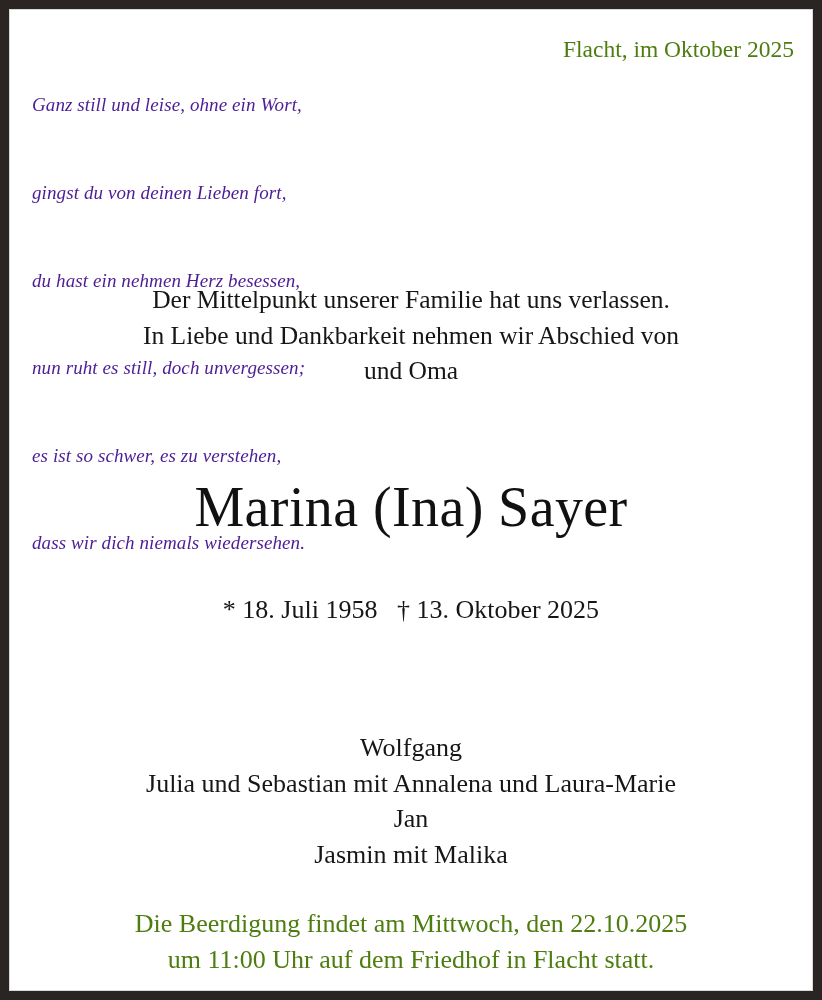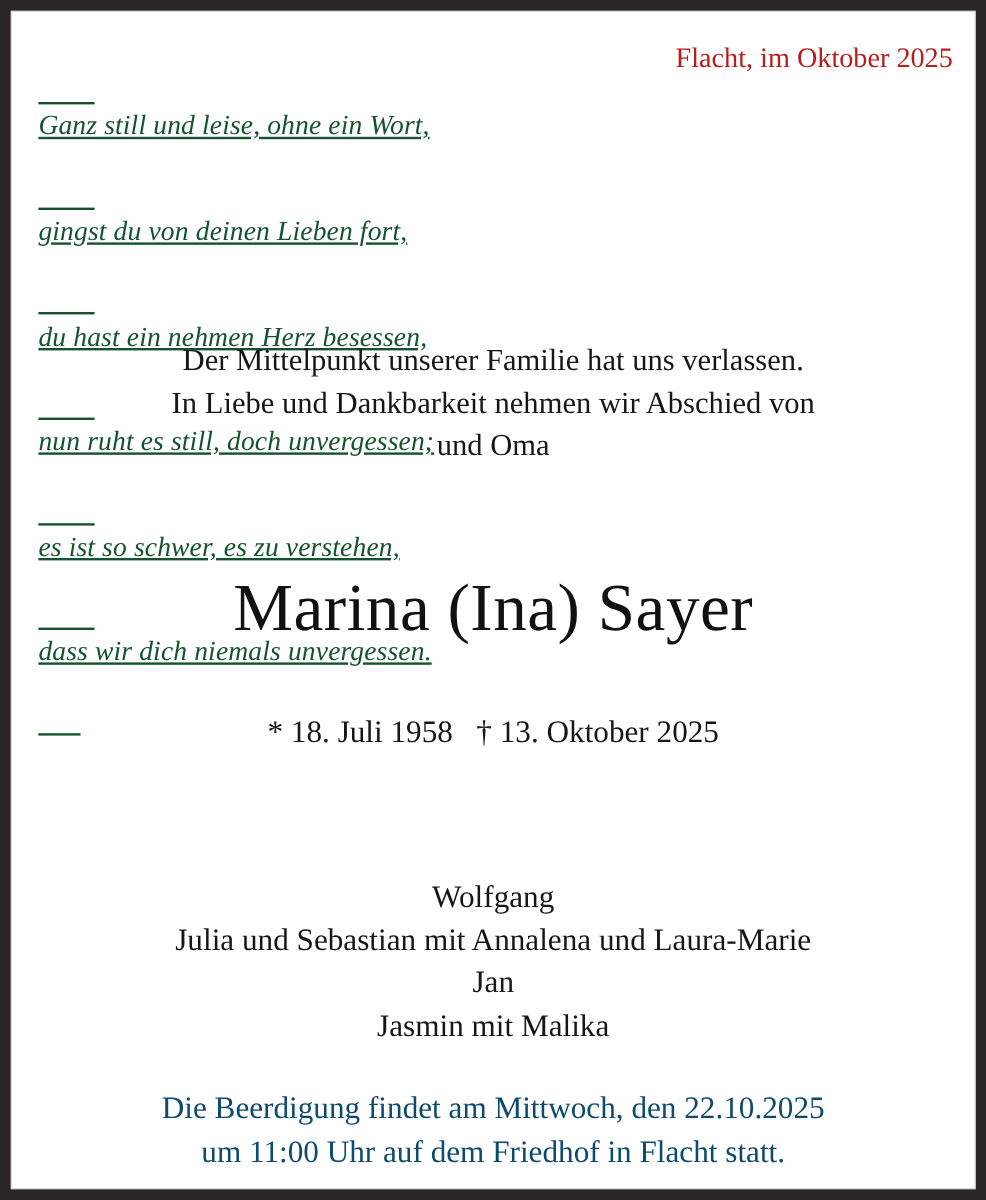--- a/index.html
+++ b/index.html
@@ -40,39 +40,38 @@
     left: 0;
     right: 0;
     height: 200px;
   }
 
   .poem {
     position: absolute;
     top: 0;
     left: 22px;
     font-style: italic;
-    font-size: 23px;
+    font-size: 19px;
     line-height: 29.2px;
     letter-spacing: 0.1px;
     white-space: pre;
-    color: #14532d;
-    text-decoration: underline;
+    color: #4c1d95;
   }
   .poem-line {
     display: block;
   }
 
   .place-date {
     position: absolute;
     top: 3px;
     right: 18px;
     font-size: 23.5px;
     line-height: 28px;
     white-space: nowrap;
-    color: #b91c1c;
+    color: #4d7c0f;
   }
 
   
   .center-block {
     position: absolute;
     left: 0;
     right: 0;
     text-align: center;
   }
 
@@ -122,39 +121,39 @@
     font-size: 26px;
     line-height: 35.5px;
     color: #161616;
   }
   .survivors span { display: block; }
 
   .funeral {
     top: 896px;
     font-size: 26px;
     line-height: 35.5px;
-    color: #0c4a6e;
+    color: #4d7c0f;
   }
   .funeral span { display: block; }
 </style>
 </head>
 <body>
 
 <div class="notice">
   <div class="notice-inner">
 
     <div class="header-row">
 
       <div class="poem">
         <span class="poem-line">Ganz still und leise, ohne ein Wort,</span>
         <span class="poem-line">gingst du von deinen Lieben fort,</span>
         <span class="poem-line">du hast ein nehmen Herz besessen,</span>
         <span class="poem-line">nun ruht es still, doch unvergessen;</span>
         <span class="poem-line">es ist so schwer, es zu verstehen,</span>
-        <span class="poem-line">dass wir dich niemals unvergessen.</span>
+        <span class="poem-line">dass wir dich niemals wiedersehen.</span>
       </div>
 
       <div class="place-date">Flacht, im Oktober 2025</div>
 
     </div>
 
     <div class="center-block intro">
       <span>Der Mittelpunkt unserer Familie hat uns verlassen.</span>
       <span>In Liebe und Dankbarkeit nehmen wir Abschied von</span>
       <span>und Oma</span>

